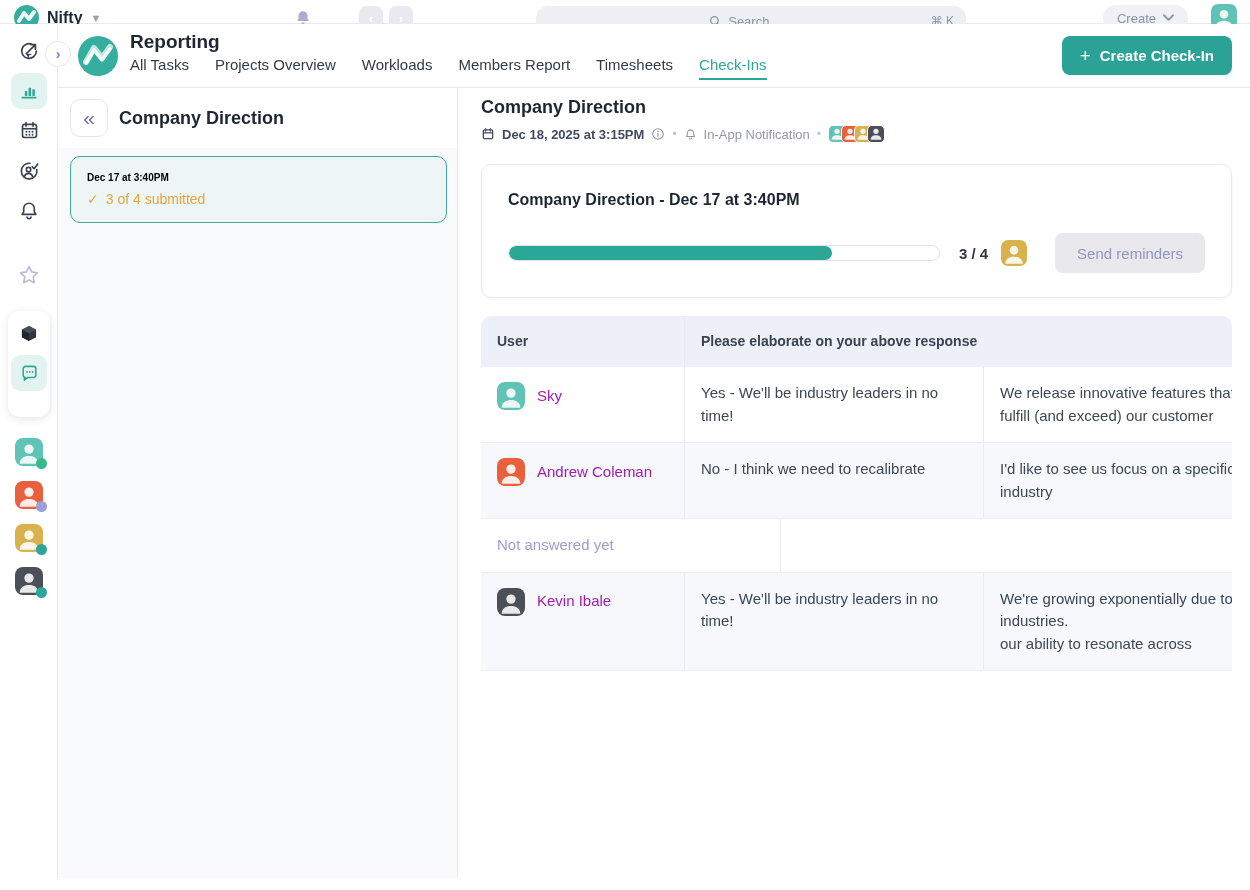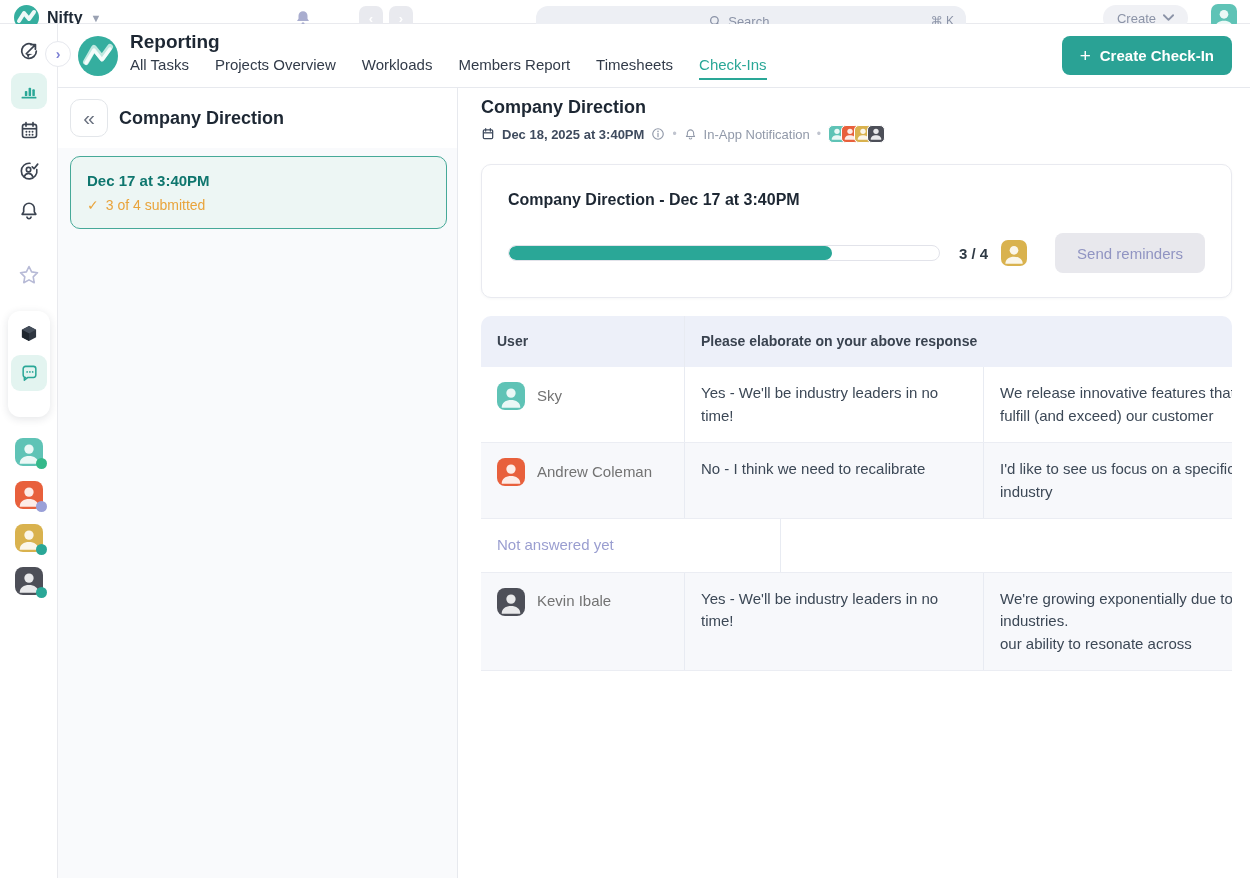--- a/index.html
+++ b/index.html
@@ -63,21 +63,21 @@
   .content-row { display:flex; flex:1; min-height:0; }
 
   
   .left-panel { width:400px; flex:none; background:#f9fafc; border-right:1px solid #e7e9ee; display:flex; flex-direction:column; }
   .lp-header { height:60px; background:#fff; display:flex; align-items:center; gap:11px; padding:0 12px; flex:none; }
   .collapse-btn { width:38px; height:38px; border-radius:10px; background:#fff; border:1px solid #e3e6ea;
     color:#6b7280; font-size:21px; display:flex; align-items:center; justify-content:center; cursor:pointer; }
   .lp-title { font-size:18px; font-weight:bold; color:#1d2733; }
   .lp-body { padding:8px 10px 0 12px; }
   .checkin-card { background:#edf6f4; border:1px solid #46a998; border-radius:10px; padding:15px 16px; cursor:pointer; }
-  .checkin-date { font-size:15px; font-weight:bold; color:#0f766e; }
+  .checkin-date { font-size:10px; font-weight:bold; color:#000000; }
   .checkin-status { margin-top:8px; font-size:14px; color:#e9a43c; display:flex; align-items:center; gap:7px; }
 
   
   .main { flex:1; min-width:0; background:#fff; padding:9px 18px 0 23px; overflow:hidden; }
   .main-title { font-size:18px; font-weight:bold; color:#1d2733; }
   .main-meta { margin-top:7px; display:flex; align-items:center; gap:7px; font-size:13px; color:#9199a9; }
   .meta-date { font-weight:bold; color:#3f4b5e; }
   .meta-dot { color:#c0c4cf; font-size:12px; }
   .meta-avatars { display:flex; }
   .meta-avatars .avatar { margin-left:-5px; border:1px solid #fff; }
@@ -101,21 +101,21 @@
   .t-head { background:#edf0f9; }
   .t-cell { padding:15px 16px; font-size:15px; color:#3c4856; line-height:1.5; overflow:hidden; }
   .t-cell.c-user { width:203px; flex:none; }
   .t-cell.c-q1 { width:299px; flex:none; }
   .t-cell.c-q2 { flex:1; min-width:0; }
   .t-head .t-cell { font-size:14px; font-weight:bold; color:#3a4350; display:flex; align-items:center; }
   .t-body .t-row { border-bottom:1px solid #ebedf3; background:#fff; }
   .t-body .t-row.alt { background:#f7f8fb; }
   .t-body .t-cell + .t-cell, .t-head .t-cell + .t-cell { border-left:1px solid #e8ebf2; }
   .user-cell { display:flex; align-items:center; gap:12px; }
-  .user-name { font-size:15px; color:#737373; white-space:nowrap; }
+  .user-name { font-size:15px; color:#a21caf; white-space:nowrap; }
   .elab-line { white-space:nowrap; }
   .not-answered { color:#9a9ed0; }
 </style>
 </head>
 <body>
 
 <div class="topbar">
   <div class="brand">
     <svg width="25" height="25" viewBox="0 0 25 25">
       <circle cx="12.5" cy="12.5" r="12.5" fill="#35ae9f"></circle>
@@ -312,21 +312,21 @@
       <div class="main">
         <div class="main-title">Company Direction</div>
 
         <div class="main-meta">
           <svg width="14" height="14" viewBox="0 0 24 24">
             <rect x="4" y="5" width="16" height="15" rx="2" fill="none" stroke="#3f4b5e" stroke-width="2.2"></rect>
             <line x1="8" y1="3" x2="8" y2="7" stroke="#3f4b5e" stroke-width="2.2" stroke-linecap="round"></line>
             <line x1="16" y1="3" x2="16" y2="7" stroke="#3f4b5e" stroke-width="2.2" stroke-linecap="round"></line>
             <line x1="4" y1="10" x2="20" y2="10" stroke="#3f4b5e" stroke-width="2.2"></line>
           </svg>
-          <span class="meta-date">Dec 18, 2025 at 3:40PM</span>
+          <span class="meta-date">Dec 18, 2025 at 3:15PM</span>
           <svg width="14" height="14" viewBox="0 0 24 24">
             <circle cx="12" cy="12" r="9" fill="none" stroke="#9199a9" stroke-width="2"></circle>
             <line x1="12" y1="11" x2="12" y2="16.5" stroke="#9199a9" stroke-width="2" stroke-linecap="round"></line>
             <circle cx="12" cy="7.5" r="1.3" fill="#9199a9"></circle>
           </svg>
           <span class="meta-dot">•</span>
           <svg width="13" height="13" viewBox="0 0 24 24">
             <path d="M12 3.5a5.8 5.8 0 0 0-5.8 5.8v3.6L4.5 15.6h15L17.8 12.9V9.3A5.8 5.8 0 0 0 12 3.5z" fill="none" stroke="#9199a9" stroke-width="2" stroke-linejoin="round"></path>
             <path d="M9.8 18.7a2.3 2.3 0 0 0 4.4 0" fill="none" stroke="#9199a9" stroke-width="2" stroke-linecap="round"></path>
           </svg>

